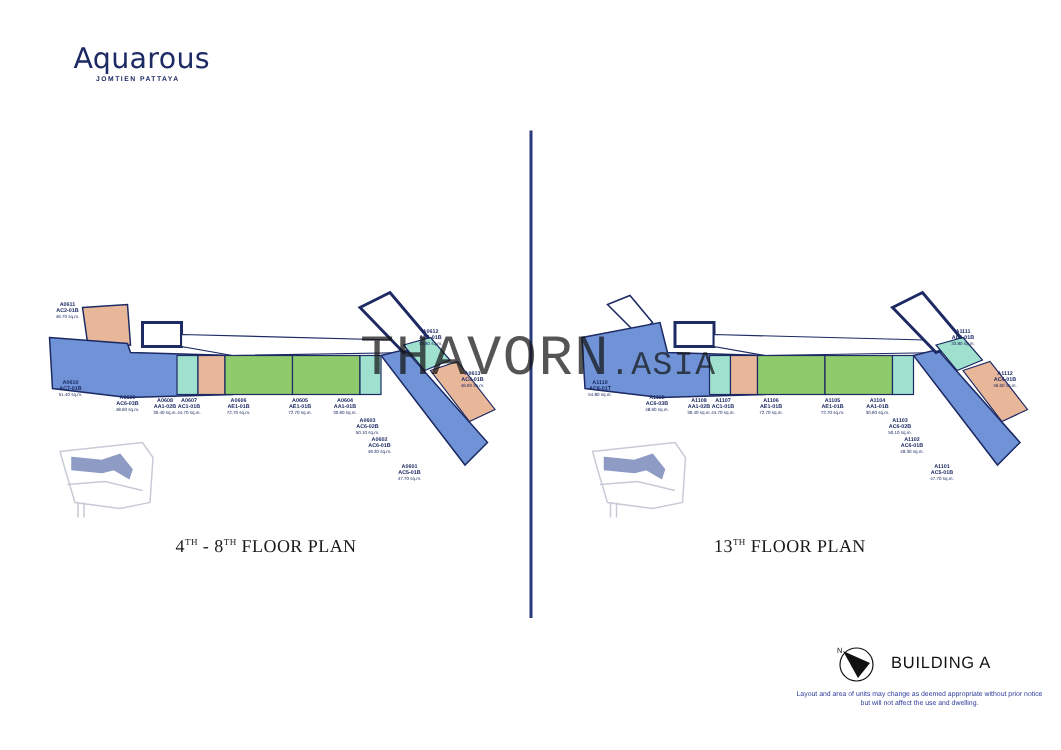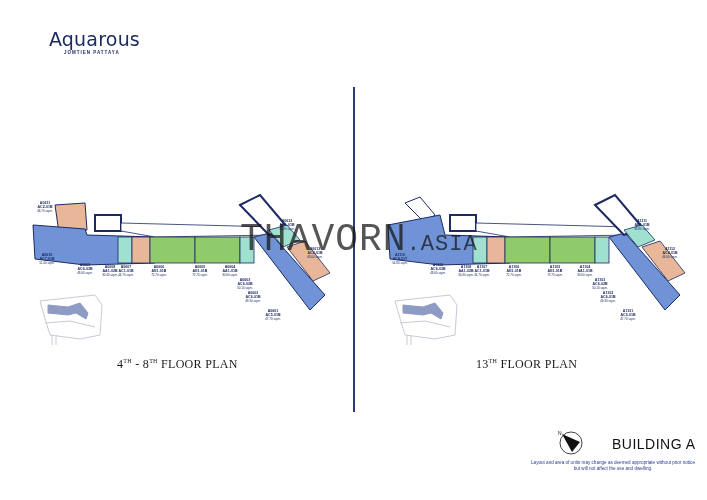--- a/index.html
+++ b/index.html
@@ -23,21 +23,21 @@
   .plan-title { position: absolute; top: 357px; font-family: "Liberation Serif", serif; font-size: 12px; color: #1a1a1a; letter-spacing: 0.3px; }
   .plan-title sup { font-size: 6px; vertical-align: 5px; }
   .plan-title.left { left: 117px; }
   .plan-title.right { left: 476px; }
 
   .watermark { position: absolute; left: 240px; top: 218px; font-family: Liberation Mono, monospace; font-size: 38px; color: rgba(20,20,20,0.72); letter-spacing: 1px; pointer-events: none; }
   .watermark .dotasia { font-size: 22px; }
 
   .building { position: absolute; left: 556px; top: 428px; height: 28px; }
   .building .compass { position: absolute; left: 0; top: 0; }
-  .building .bname { position: absolute; left: 56px; top: 8px; font-size: 14px; letter-spacing: 0.5px; color: #111; white-space: nowrap; }
+  .building .bname { position: absolute; left: 38px; top: 8px; font-size: 11px; letter-spacing: 0.5px; color: #111; white-space: nowrap; }
   .disclaimer { position: absolute; left: 528px; top: 460px; width: 170px; font-size: 4.6px; line-height: 6px; color: #2b3a9a; text-align: center; }
 </style>
 </head>
 <body>
 
 <div class="logo">
   <div class="brand">Aquarous</div>
   <div class="sub">JOMTIEN PATTAYA</div>
 </div>
 

